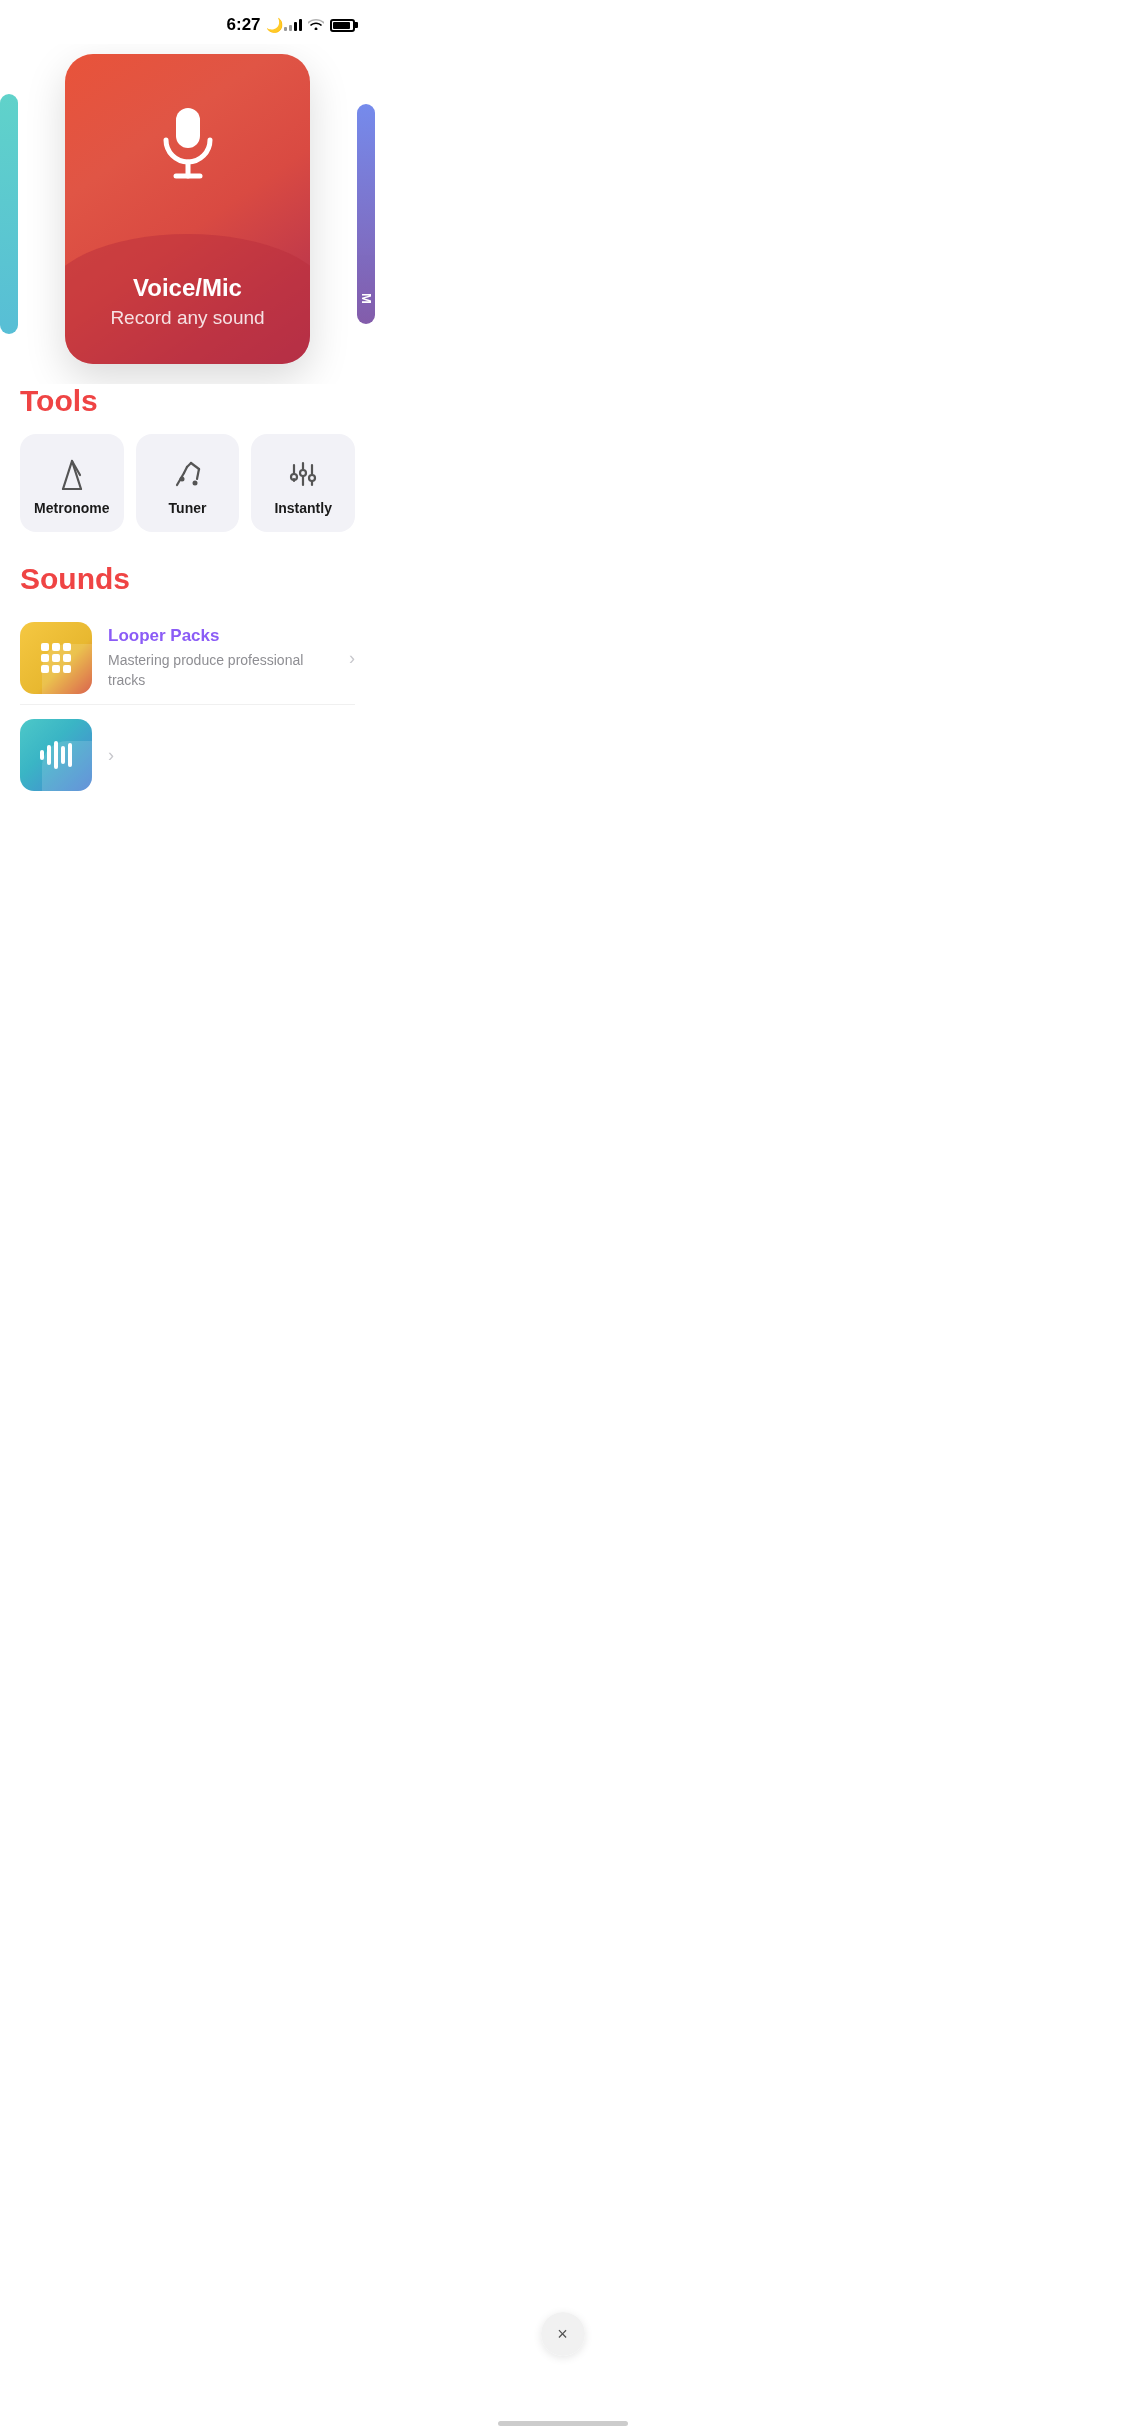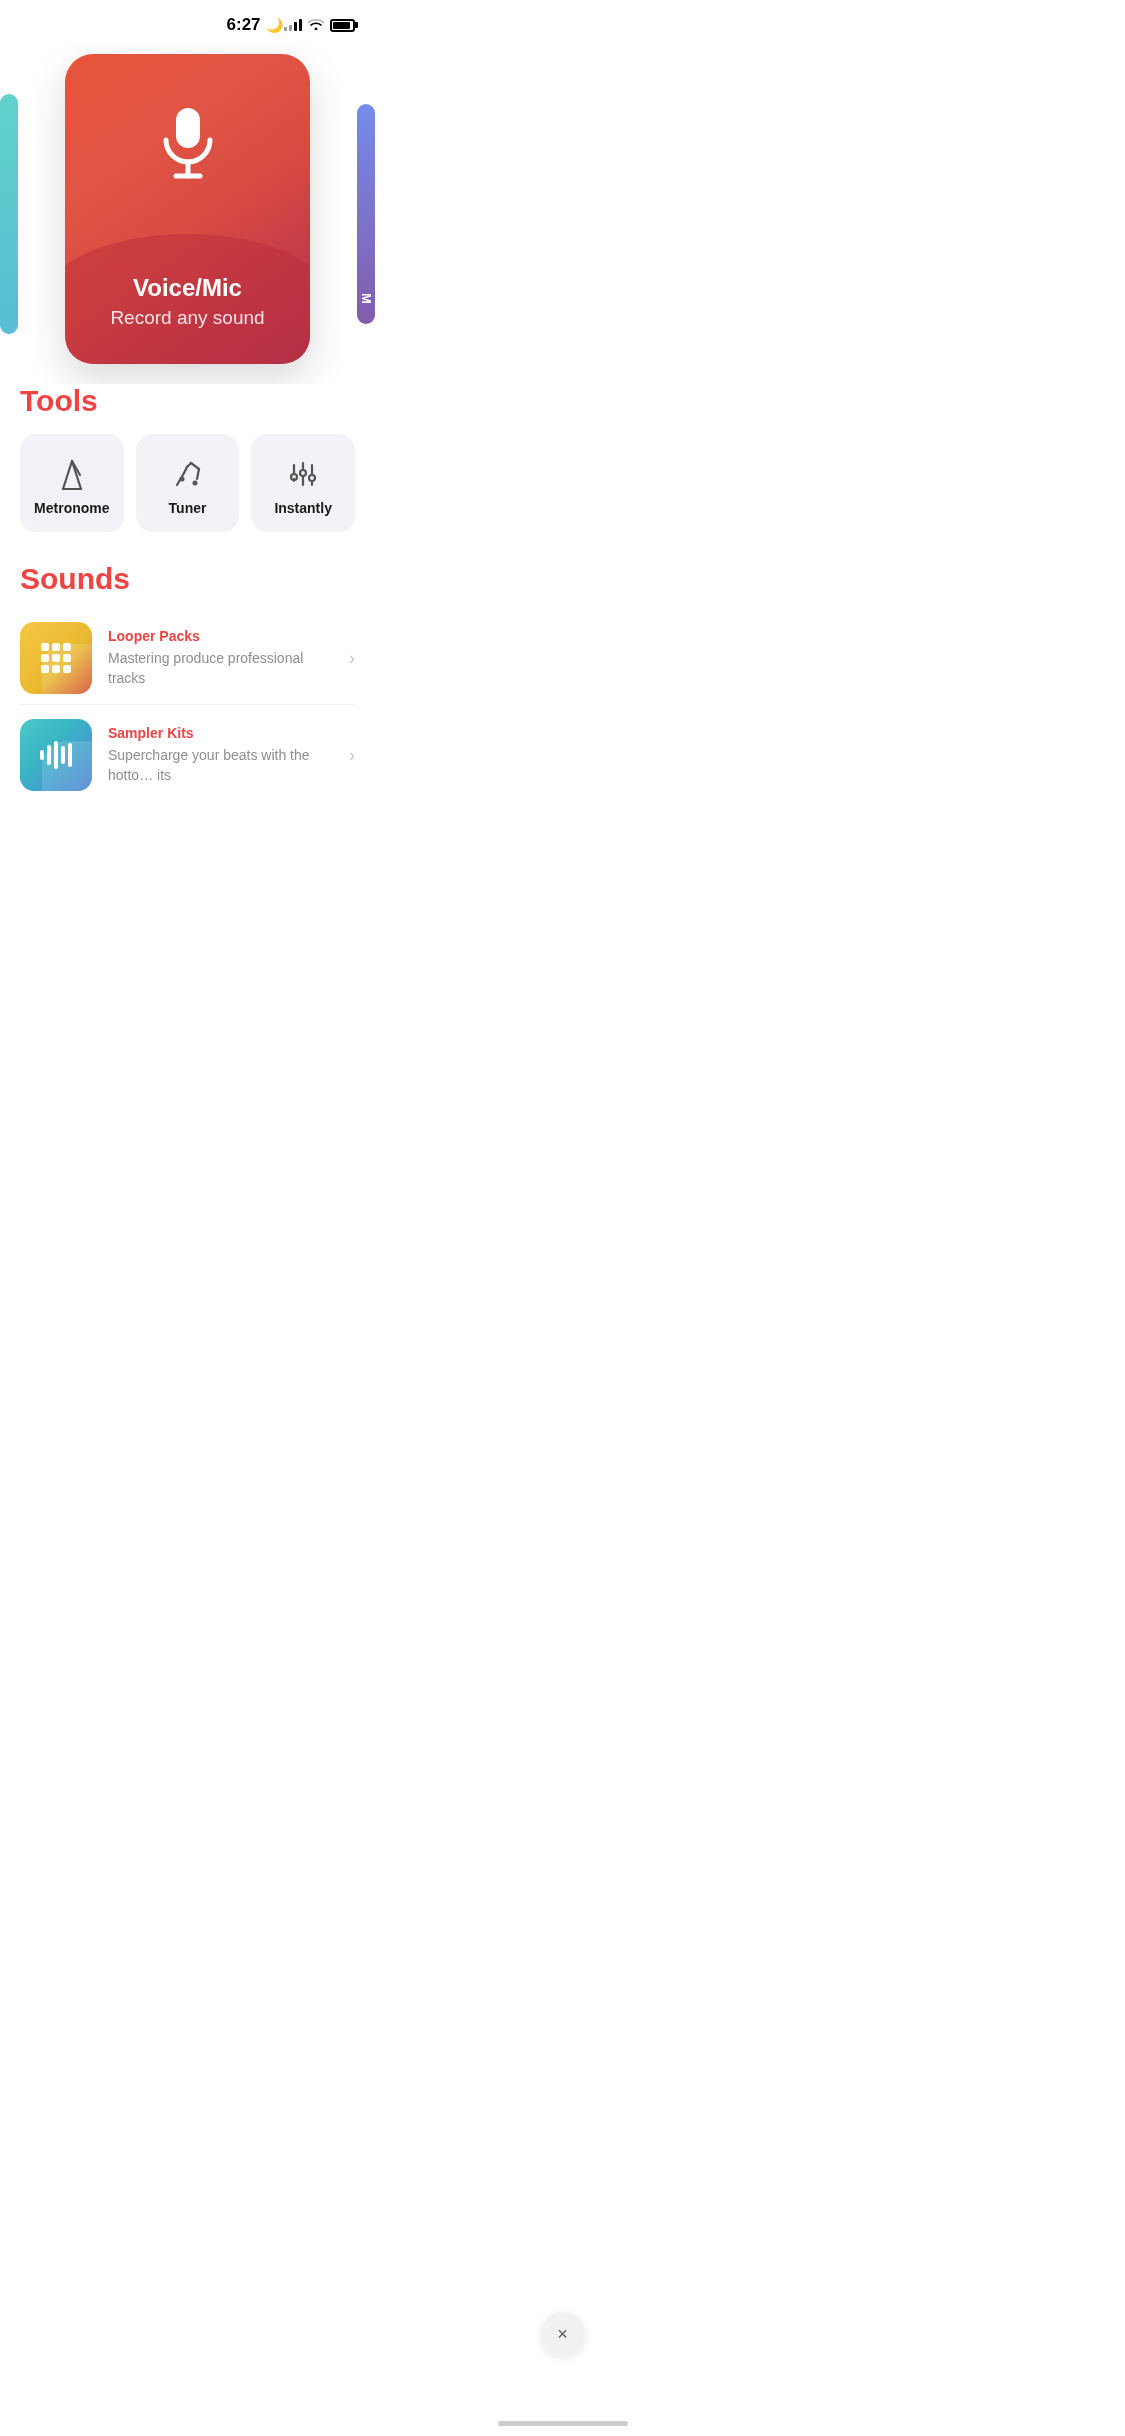--- a/index.html
+++ b/index.html
@@ -262,23 +262,23 @@
       right: 0;
       width: 50px;
       height: 50px;
       background: rgba(255,255,255,0.15);
       border-radius: 50% 0 14px 0;
     }
     .sound-info {
       flex: 1;
     }
     .sound-title {
-      font-size: 14px;
+      font-size: 17px;
       font-weight: 700;
-      color: #ef4444;
+      color: #8b5cf6;
       margin-bottom: 5px;
     }
     .sound-desc {
       font-size: 14px;
       color: #8e8e93;
       line-height: 1.4;
     }
     .chevron-right {
       color: #c7c7cc;
       font-size: 18px;
@@ -483,24 +483,20 @@
           <div class="waveform-icon">
             <span style="height:10px"></span>
             <span style="height:20px"></span>
             <span style="height:28px"></span>
             <span style="height:18px"></span>
             <span style="height:24px"></span>
           </div>
         </div>
         <div class="thumb-decoration"></div>
       </div>
-      <div class="sound-info">
-        <div class="sound-title">Sampler Kits</div>
-        <div class="sound-desc">Supercharge your beats with the hotto… its</div>
-      </div>
       <div class="chevron-right">›</div>
     </div>
 
   </div>
 </div>
 
 <div class="close-overlay">
   <span class="close-x">×</span>
 </div>
 

